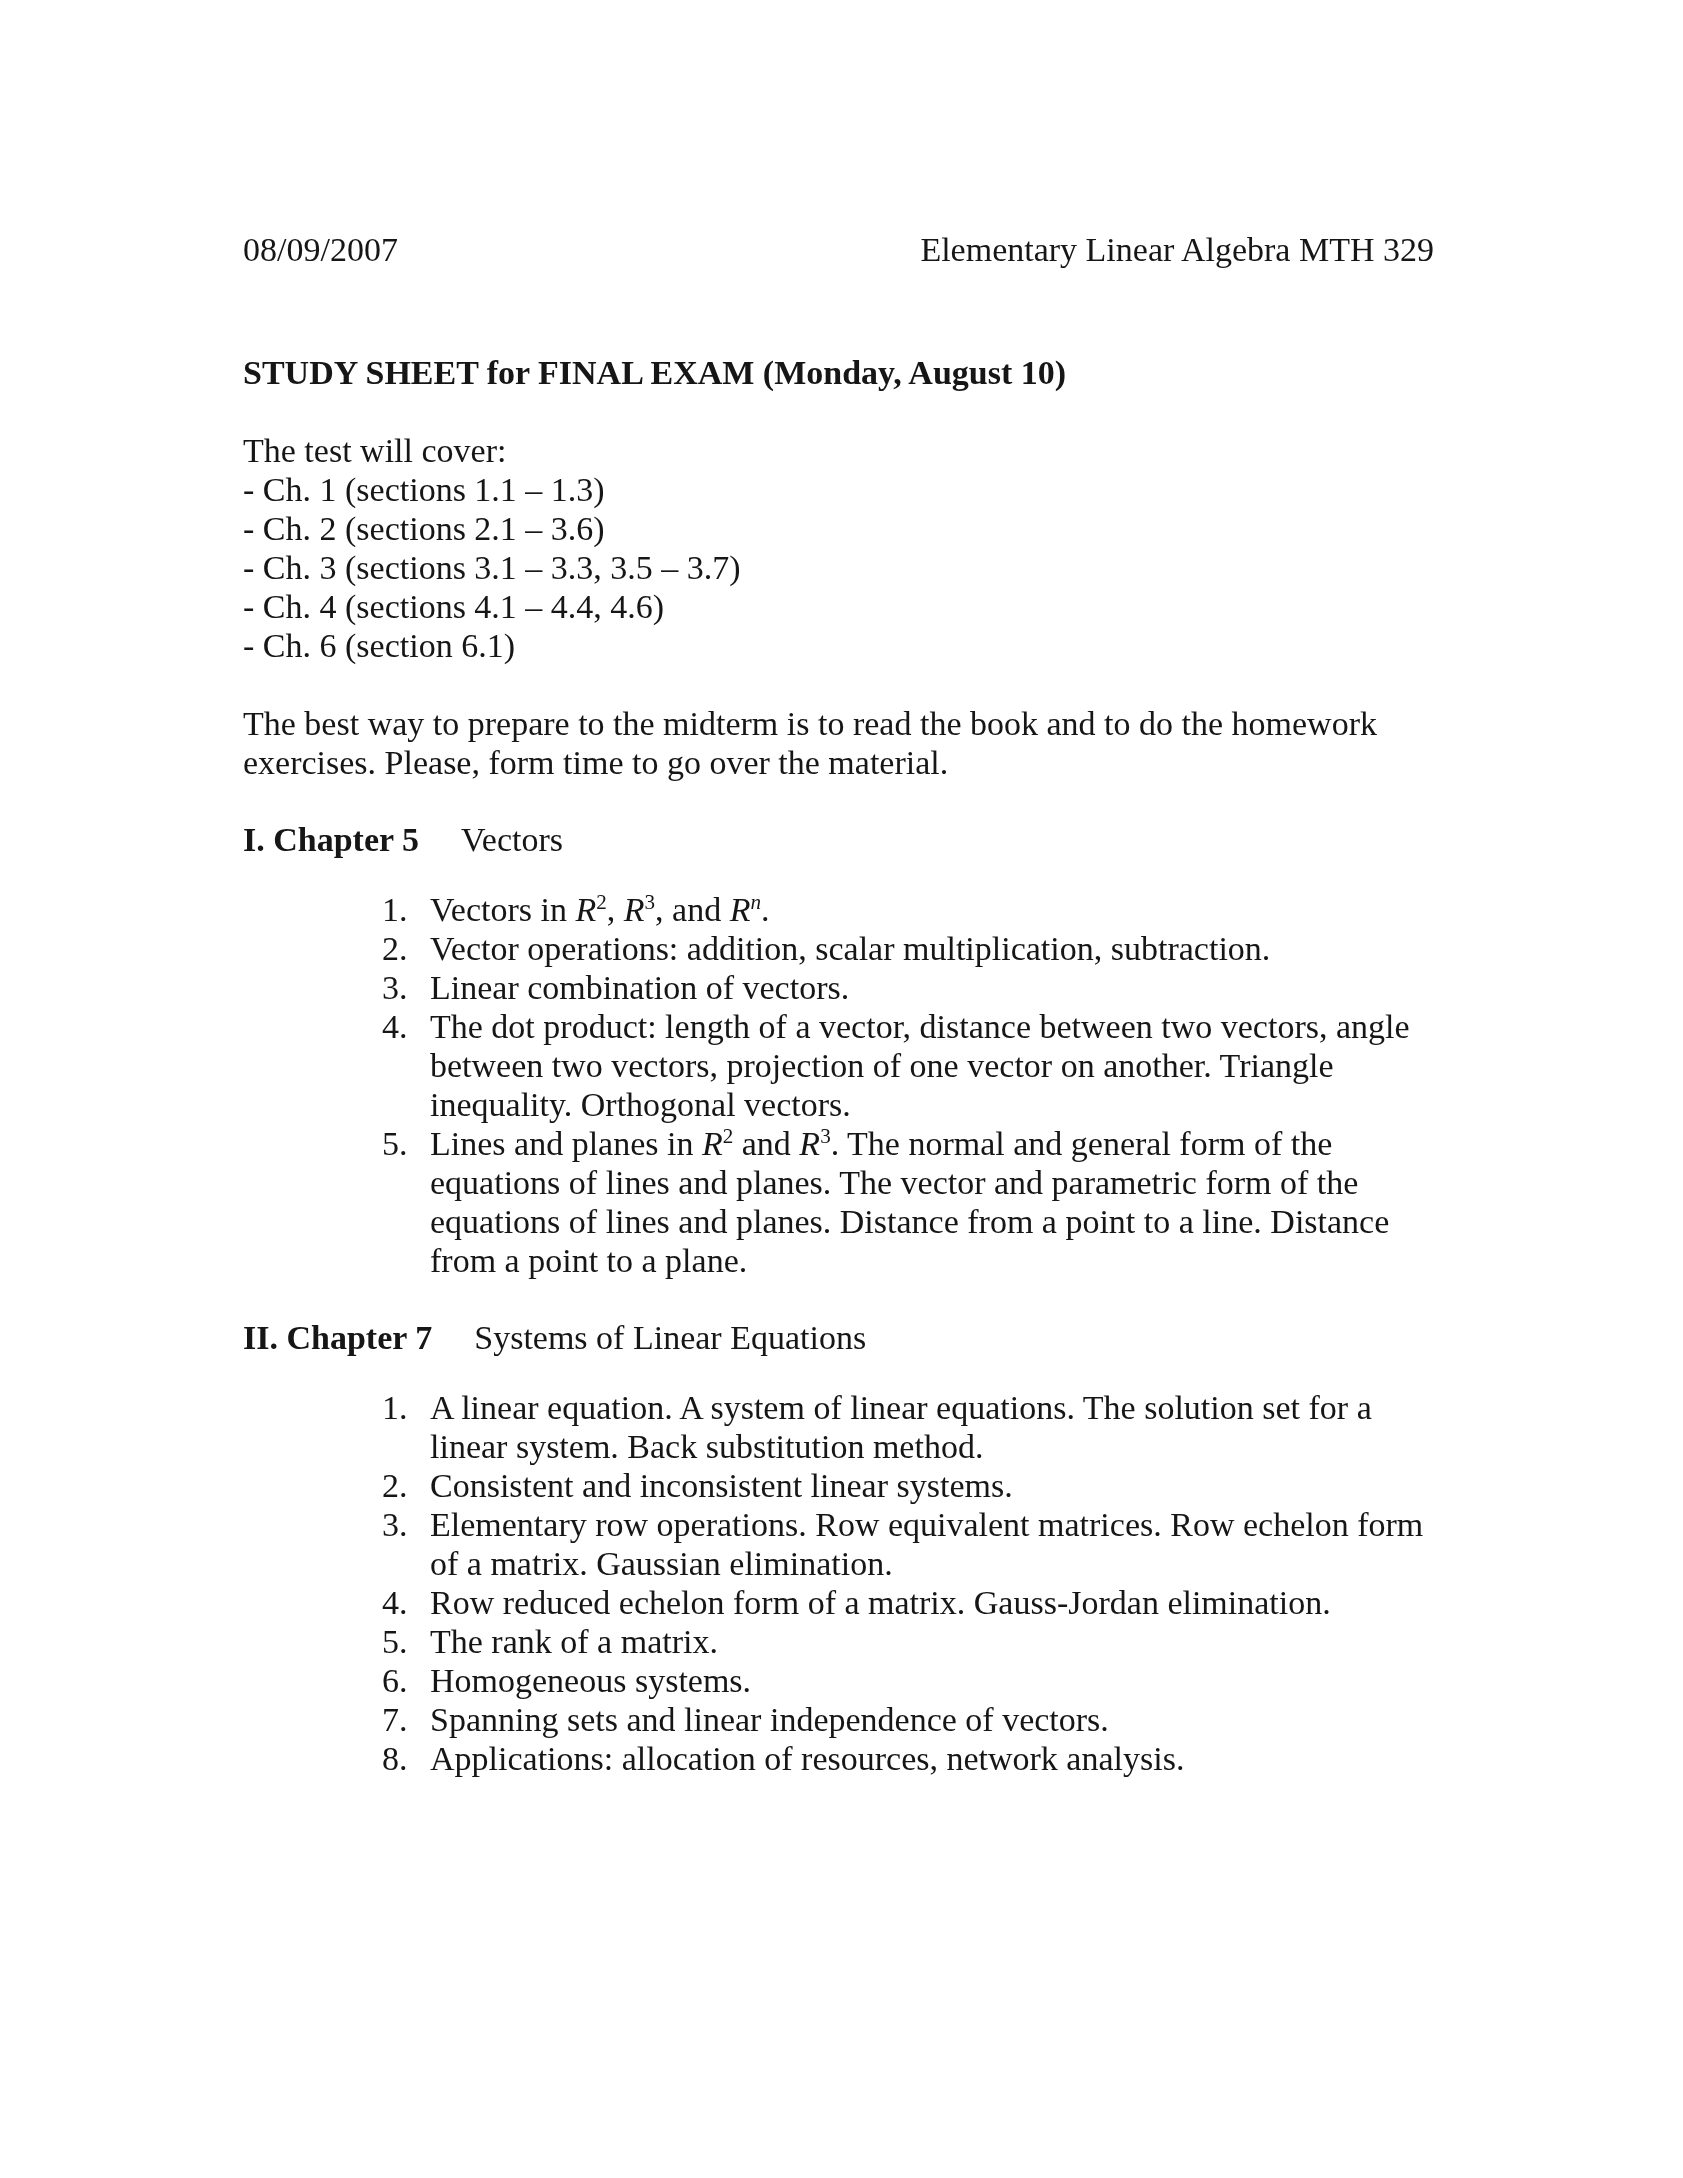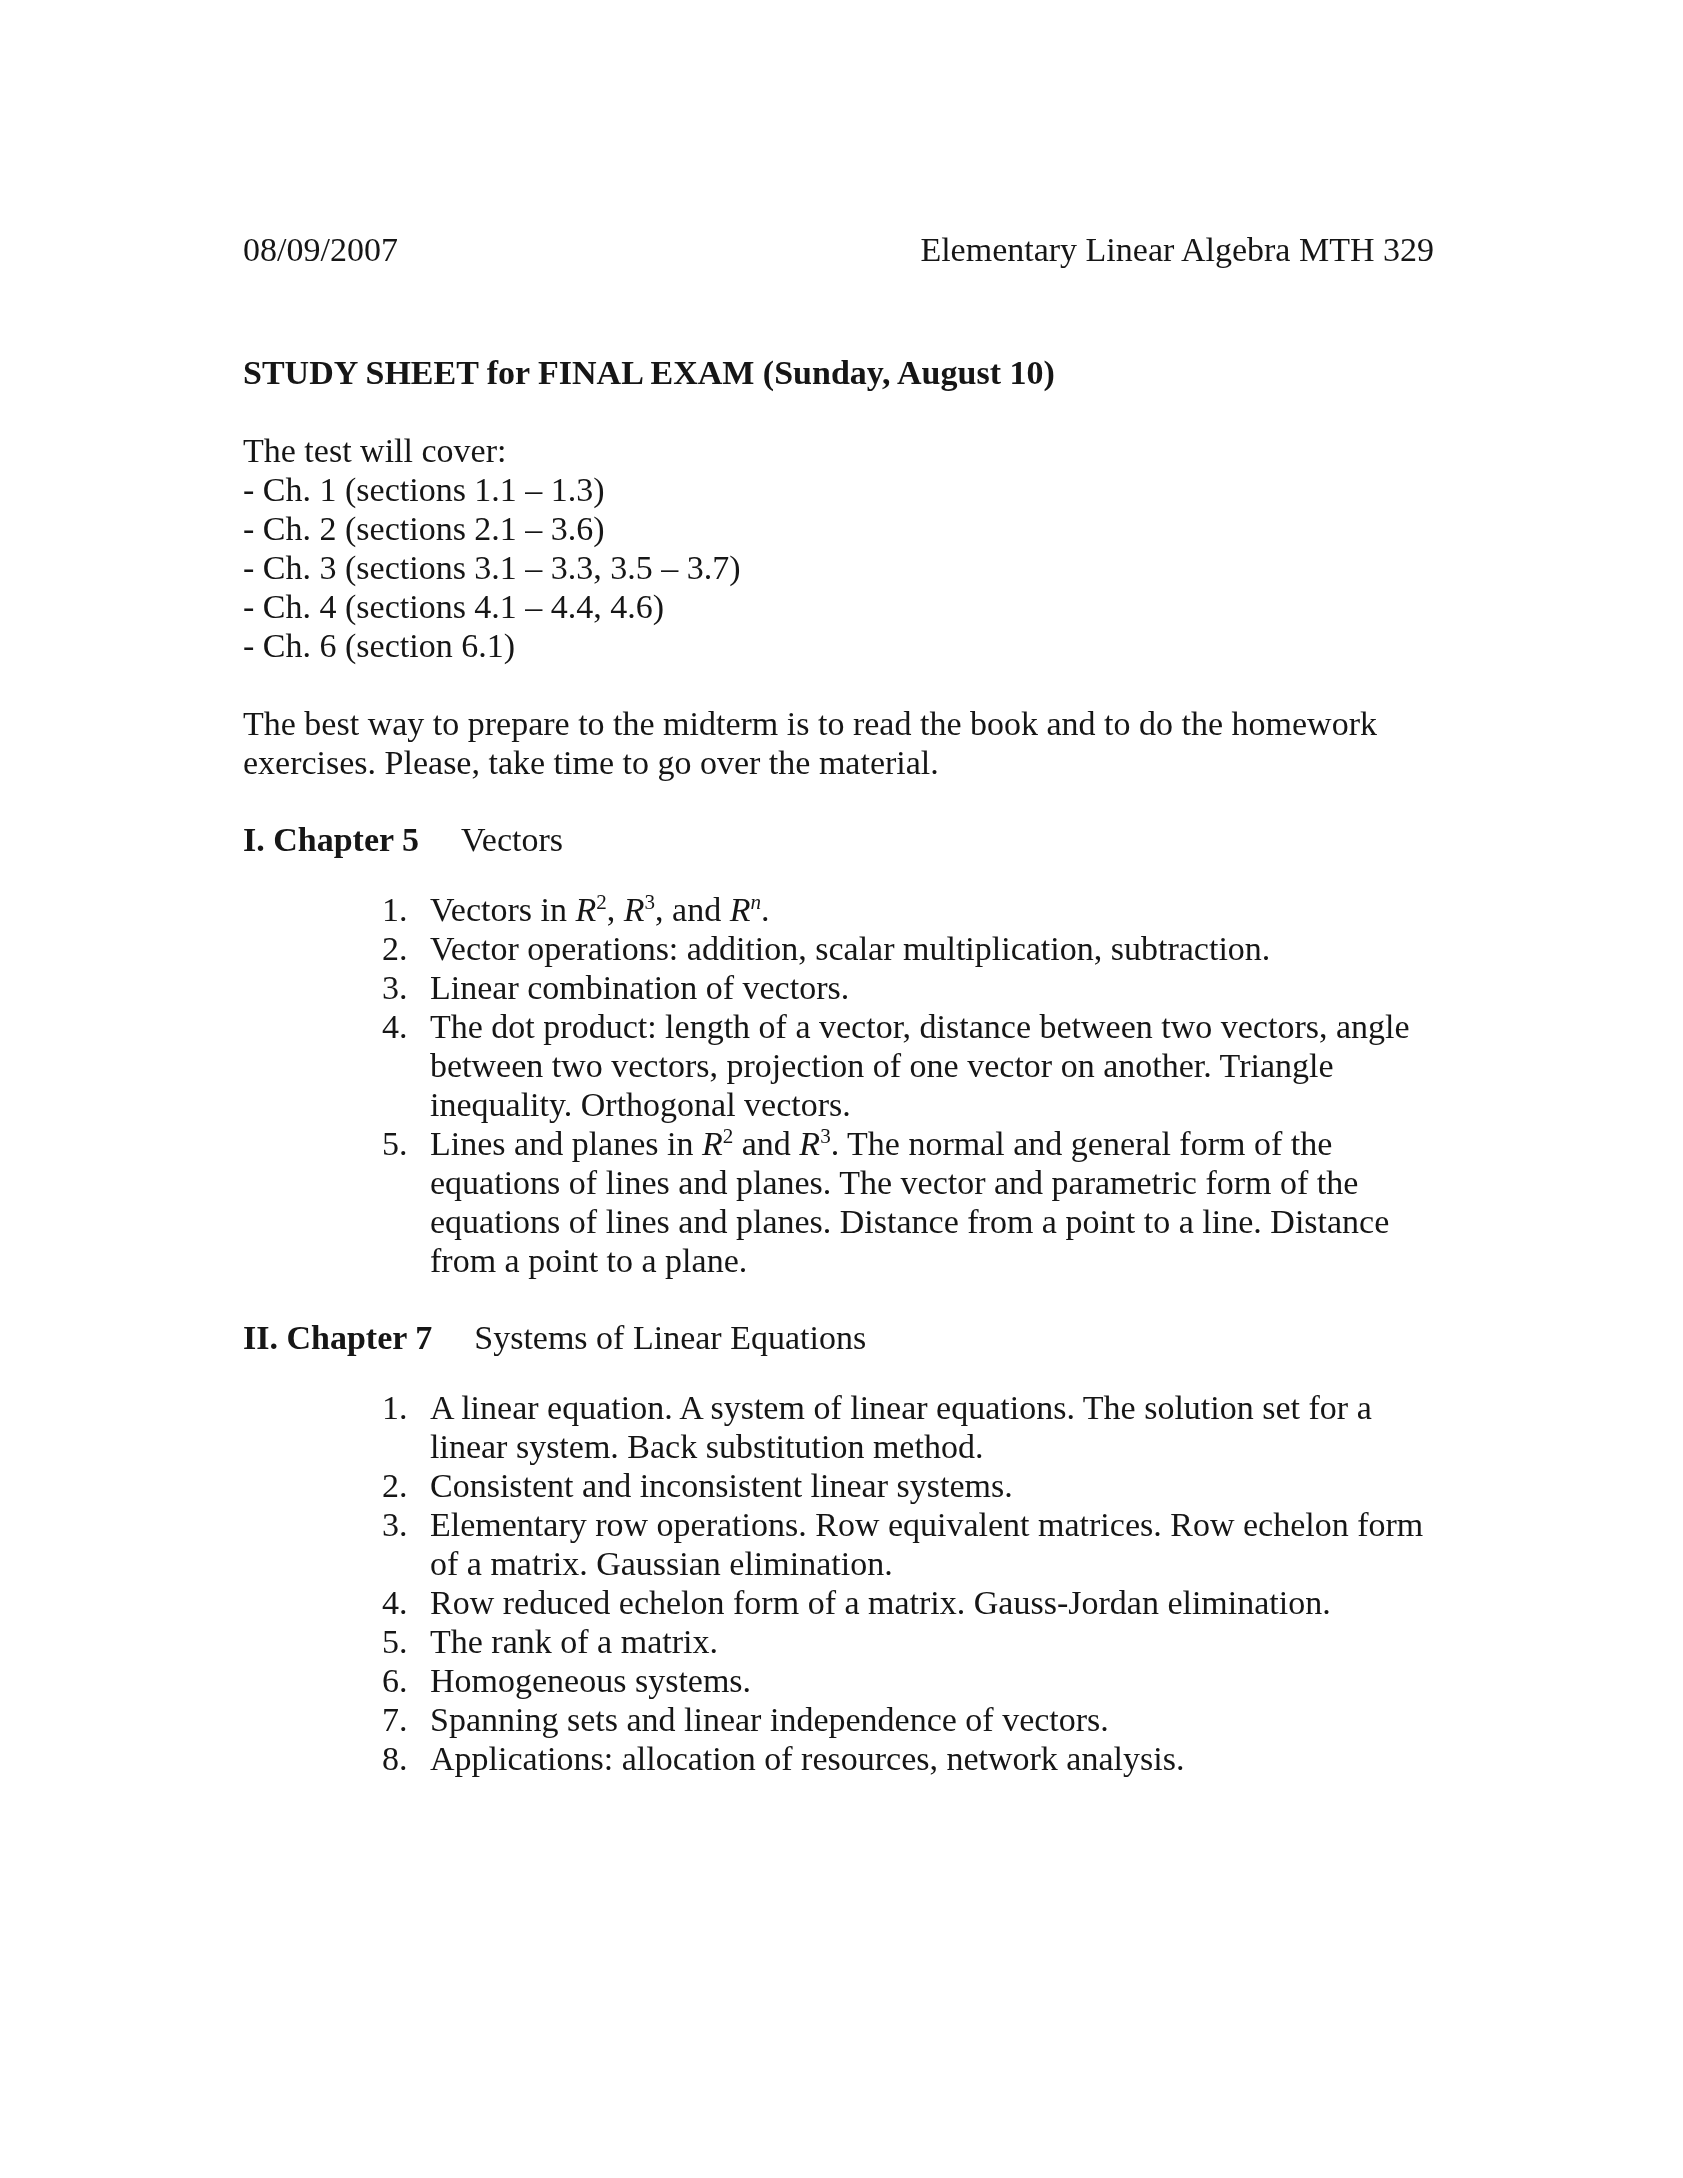--- a/index.html
+++ b/index.html
@@ -68,34 +68,34 @@
 </head>
 <body>
 
 <div class="page">
 
   <div class="header-row">
     <span>08/09/2007</span>
     <span>Elementary Linear Algebra MTH 329</span>
   </div>
 
-  <div class="doc-title">STUDY SHEET for FINAL EXAM (Sunday, August 10)</div>
+  <div class="doc-title">STUDY SHEET for FINAL EXAM (Monday, August 10)</div>
 
   <div class="coverage">
     <div>The test will cover:</div>
     <div>
         <div class="cov-item">- Ch. 1 (sections 1.1 – 1.3)</div>
         <div class="cov-item">- Ch. 2 (sections 2.1 – 3.6)</div>
         <div class="cov-item">- Ch. 3 (sections 3.1 – 3.3, 3.5 – 3.7)</div>
         <div class="cov-item">- Ch. 4 (sections 4.1 – 4.4, 4.6)</div>
         <div class="cov-item">- Ch. 6 (section 6.1)</div>
       </div>
   </div>
 
-  <div class="advice">The best way to prepare to the midterm is to read the book and to do the homework exercises. Please, take time to go over the material.</div>
+  <div class="advice">The best way to prepare to the midterm is to read the book and to do the homework exercises. Please, form time to go over the material.</div>
 
   <div class="section-heading">
     <span class="chapter-label">I. Chapter 5</span><span class="chapter-title">Vectors</span>
   </div>
 
   <ol class="topic-list">
       <li>Vectors in <i>R</i><sup>2</sup>, <i>R</i><sup>3</sup>, and <i>R</i><sup><i>n</i></sup>.</li>
       <li>Vector operations: addition, scalar multiplication, subtraction.</li>
       <li>Linear combination of vectors.</li>
       <li>The dot product: length of a vector, distance between two vectors, angle between two vectors, projection of one vector on another. Triangle inequality. Orthogonal vectors.</li>

